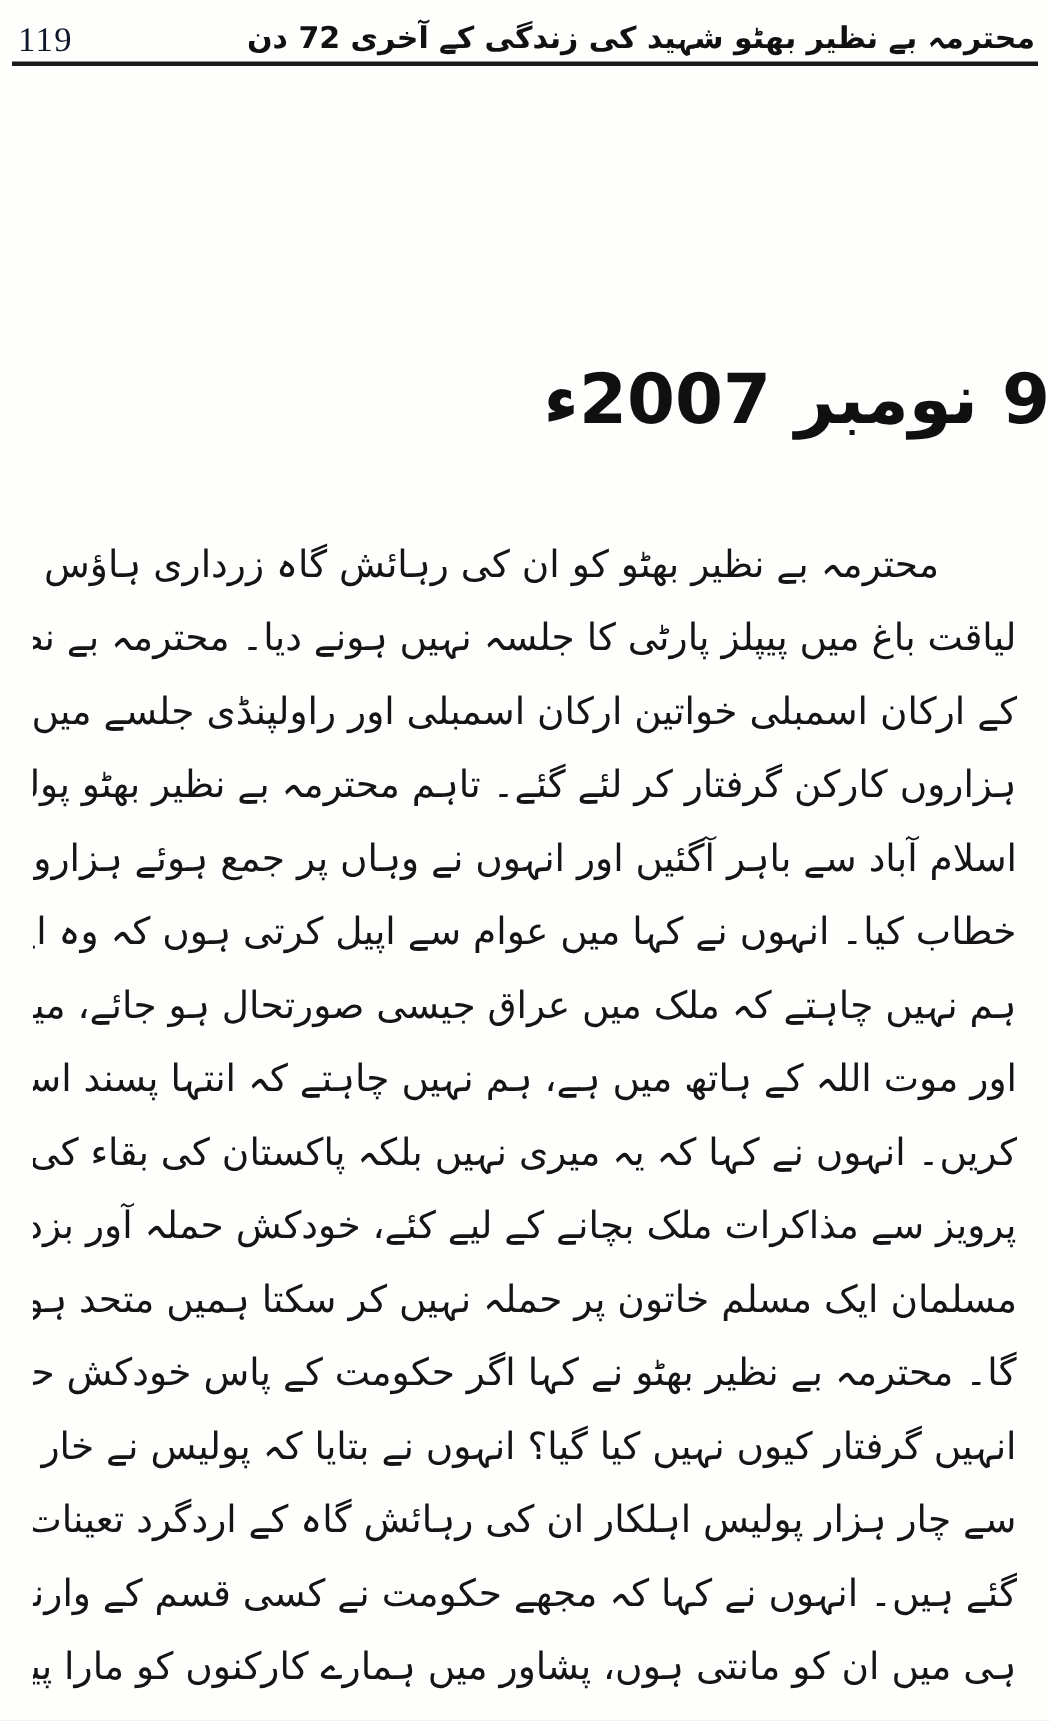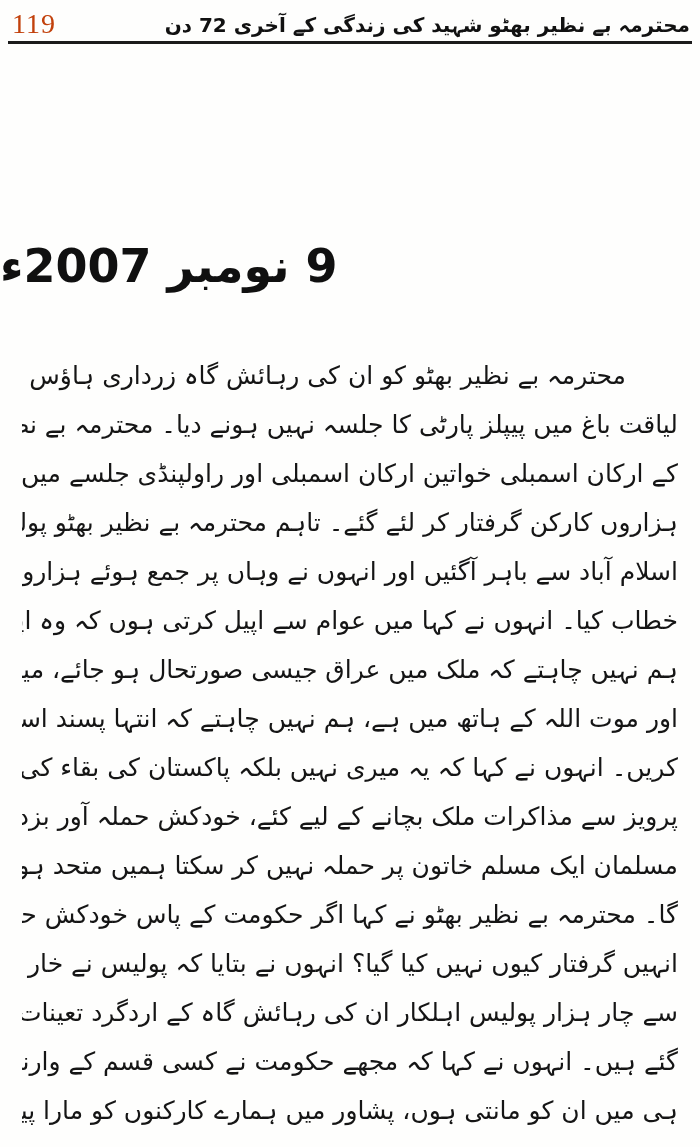--- a/index.html
+++ b/index.html
@@ -21,44 +21,44 @@
   .header {
     display: flex;
     justify-content: space-between;
     align-items: flex-end;
     padding: 6px 10px 0 12px;
     height: 38px;
     box-sizing: border-box;
   }
   .pagenum {
     font-family: "Liberation Serif", serif;
-    font-size: 28px;
+    font-size: 23px;
     line-height: 1;
-    color: #c2410c;
+    color: #0f172a;
     letter-spacing: 1px;
   }
   .htitle {
     direction: rtl;
     font-family: "DejaVu Sans", sans-serif;
     font-weight: 700;
     font-size: 20px;
     line-height: 1.3;
     color: #111;
     white-space: nowrap;
     text-align: center;
   }
   .rule {
     margin: 3px 8px 0 8px;
     border-top: 3px solid #1b1b1b;
     height: 0;
   }
   
   .heading {
     direction: rtl;
-    text-align: left;
+    text-align: right;
     font-family: "DejaVu Sans", "Liberation Serif", sans-serif;
     font-weight: 700;
     font-size: 46px;
     line-height: 72px;
     margin: 186px 0 0 0;
     color: #101010;
   }
   
   .body-text {
     direction: rtl;

